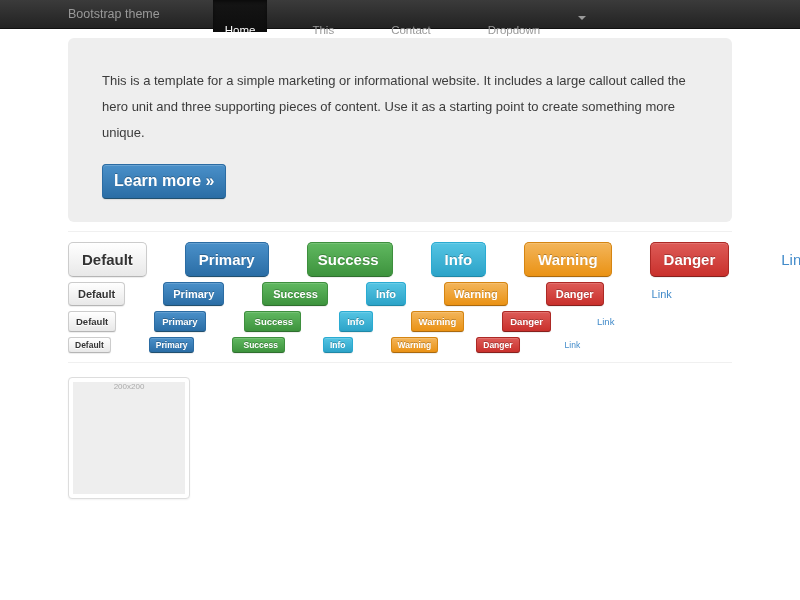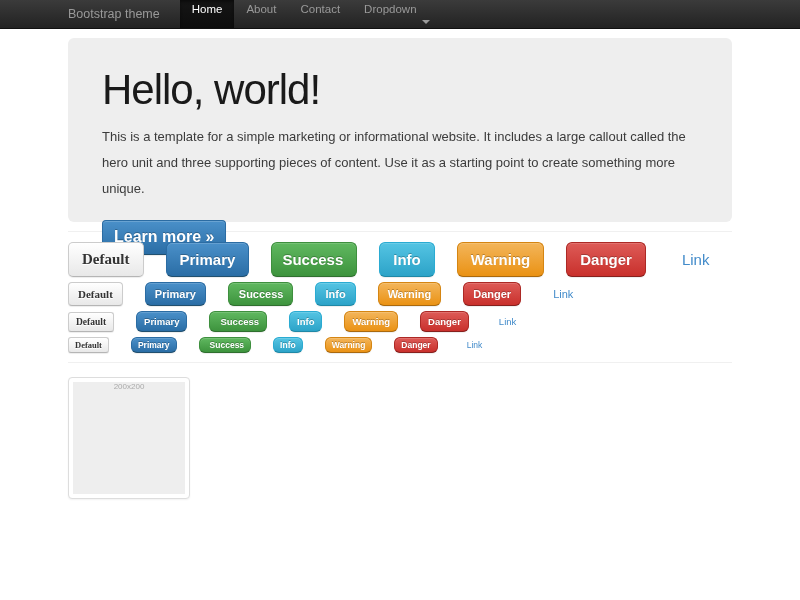--- a/index.html
+++ b/index.html
@@ -1,15 +1,15 @@
 <!DOCTYPE html>
 <html><head>
 <meta charset="utf-8">
 <style>
-  * { box-sizing: border-box; }
+  * { box-sizing: border-box; gap: 33px; }
   html, body {
     margin: 0; padding: 0;
     width: 800px; height: 600px;
     background: #ffffff;
     font-family: "Liberation Sans", sans-serif;
     overflow: hidden;
   }
 
   
   .navbar {
@@ -36,22 +36,22 @@
   .nav-list {
     display: flex;
     align-items: stretch;
     list-style: none;
     margin: 0;
     padding: 0;
     margin-left: 10px;
   }
   .nav-item {
     display: flex;
-    align-items: flex-end;
-    padding: 4px 12px;
+    align-items: flex-start;
+    padding: 16px 12px;
     color: #999999;
     font-size: 11.5px;
     line-height: 29px;
     white-space: nowrap;
     cursor: pointer;
   }
   .nav-item.active {
     background: #111111;
     background-image: linear-gradient(to bottom, #151515 0%, #0d0d0d 100%);
     color: #ffffff;
@@ -143,21 +143,21 @@
     justify-content: center;
     font-weight: bold;
     color: #ffffff;
     border: 1px solid transparent;
     border-radius: 4px;
     text-shadow: 0 -1px 0 rgba(0,0,0,.25);
     box-shadow: inset 0 1px 0 rgba(255,255,255,.15), 0 1px 1px rgba(0,0,0,.075);
     cursor: pointer;
     white-space: nowrap;
   }
-  .btn + .btn, .btn + .btn-link { margin-left: 22px; border-radius: 6px; }
+  .btn + .btn, .btn + .btn-link { margin-left: 5px; }
 
   .btn-link {
     display: inline-flex;
     align-items: center;
     color: #428bca;
     background: transparent;
     border: 1px solid transparent;
     box-shadow: none;
     text-shadow: none;
     font-weight: normal;
@@ -172,21 +172,20 @@
   .sz-xs { padding: 2px 6px;  font-size: 8.5px; border-radius: 3px; }
 
   
   .v-default {
     color: #333333;
     text-shadow: 0 1px 0 #ffffff;
     background-color: #f5f5f5;
     background-image: linear-gradient(to bottom, #ffffff 0%, #e8e8e8 100%);
     border-color: #cccccc;
     border-bottom-color: #b5b5b5;
-    font-family: Liberation Serif, serif;
   }
   .v-primary {
     background-color: #3276b1;
     background-image: linear-gradient(to bottom, #4a90c9 0%, #2a6da5 100%);
     border-color: #2b6ca3;
     border-bottom-color: #21506f;
   }
   .v-success {
     background-color: #47a447;
     background-image: linear-gradient(to bottom, #60b860 0%, #3d933d 100%);
@@ -242,36 +241,35 @@
 </head>
 <body>
 
 <div class="navbar">
   <a class="navbar-brand">Bootstrap theme</a>
   <ul class="nav-list">
     <li class="nav-item active">
       <span>Home</span>
     </li>
     <li class="nav-item">
-      <span>About</span>
+      <span>This</span>
     </li>
     <li class="nav-item">
       <span>Contact</span>
     </li>
     <li class="nav-item">
       <span>Dropdown</span>
       <span class="caret"></span>
     </li>
   </ul>
 </div>
 
 <div class="container">
 
   <div class="hero-unit">
-    <h1 class="hero-title">Hello, world!</h1>
     <p class="hero-lead">This is a template for a simple marketing or informational website. It includes a large callout called the hero unit and three supporting pieces of content. Use it as a starting point to create something more unique.</p>
     <a class="btn-learn">Learn more »</a>
   </div>
 
   <hr class="section-rule">
 
   <div class="btn-rows">
 
     <div class="btn-row">
       <button class="btn sz-lg v-default">Default</button>

